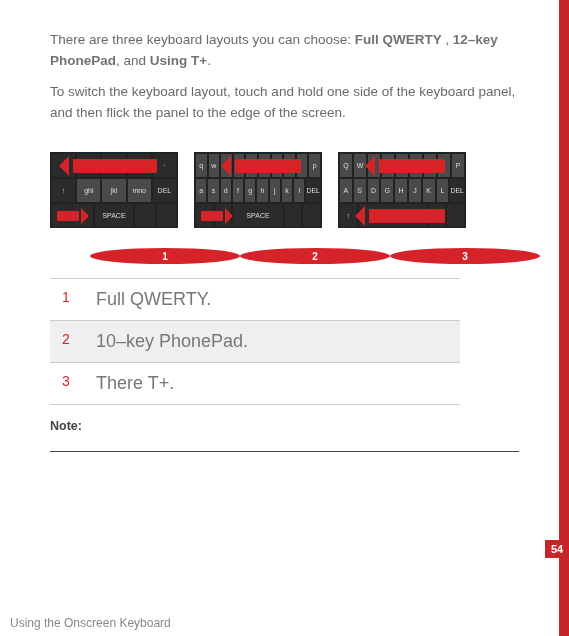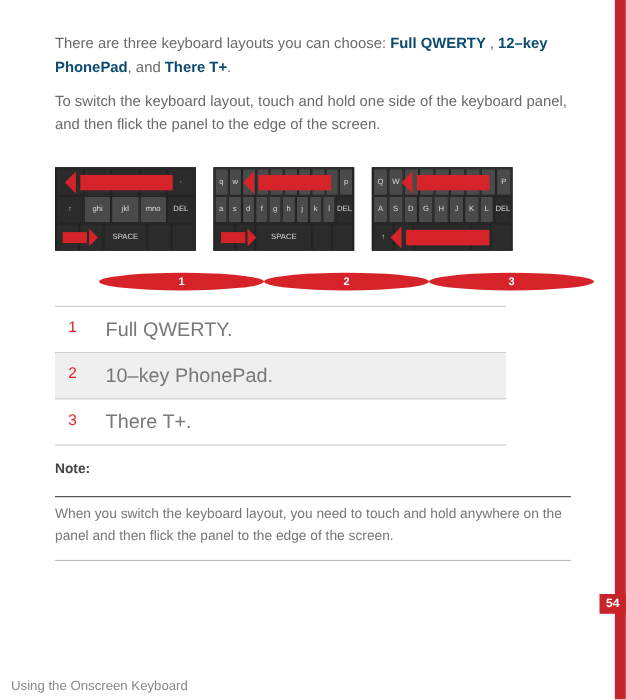--- a/index.html
+++ b/index.html
@@ -1,21 +1,21 @@
 <!DOCTYPE html>
 <html><head>
   <meta charset="utf-8">
   <style>
     * { margin:0; padding:0; box-sizing:border-box; }
     body { width:569px; height:636px; font-family:"Segoe UI",Arial,sans-serif; background:#fff; position:relative; color:#333; }
     .page-number-tab { position:absolute; right:0; top:0; width:10px; height:636px; background:#c8252b; }
     .page-num { position:absolute; right:0; top:540px; width:24px; height:18px; background:#c8252b; color:#fff; font-size:11px; font-weight:bold; text-align:center; line-height:18px; }
     .content { padding:30px 50px 0 50px; }
     .intro p { font-size:13.5px; line-height:1.55; color:#6a6a6a; margin-bottom:10px; }
-    .intro b { color:#0c4a6e; font-weight:600; }
+    .intro b { color:#737373; font-weight:600; }
 
     .kb-row { display:flex; gap:16px; margin-top:28px; }
     .kb { width:128px; height:76px; position:relative; background:#3a3a3a; border:1px solid #222; overflow:hidden; }
     .kb .toprow, .kb .midrow, .kb .botrow { position:absolute; left:0; right:0; height:25px; display:flex; }
     .kb .toprow { top:0; } .kb .midrow { top:25px; } .kb .botrow { top:50px; height:26px; }
     .kb .key { flex:1; border:1px solid #222; background:#4a4a4a; color:#ddd; font-size:7px; display:flex; align-items:center; justify-content:center; }
     .kb .keyd { background:#2b2b2b; }
     .kb .arrow-long { position:absolute; height:14px; background:#d6232a; }
     .kb .arrow-long::before { content:""; position:absolute; width:0; height:0; border:10px solid transparent; top:-3px; }
     .kb .al-left::before  { left:-14px;  border-right-color:#d6232a; border-left:none; }
@@ -42,21 +42,21 @@
 </head>
 <body>
 
 <div class="page-number-tab"></div>
 <div class="page-num">54</div>
 
 <div class="content">
 
   <div class="intro">
     <p>
-      <span>There are three keyboard layouts you can choose: </span><b>Full QWERTY </b><span>, </span><b>12–key PhonePad</b><span>, and </span><b>There T+</b><span>.</span>
+      <span>There are three keyboard layouts you can choose: </span><b>Full QWERTY </b><span>, </span><b>12–key PhonePad</b><span>, and </span><b>Using T+</b><span>.</span>
     </p>
     <p>To switch the keyboard layout, touch and hold one side of the keyboard panel, and then flick the panel to the edge of the screen.</p>
   </div>
 
   <div class="kb-row">
 
     <div class="kb">
       <div class="toprow">
         <div class="key keyd">·</div>
           <div class="key keyd"></div>
@@ -169,17 +169,16 @@
       <div class="ln">2</div>
       <div class="lt">10–key PhonePad.</div>
     </div>
     <div class="lr">
       <div class="ln">3</div>
       <div class="lt">There T+.</div>
     </div>
   </div>
 
   <div class="note-head">Note:</div>
-  <div class="note-body">When you switch the keyboard layout, you need to touch and hold anywhere on the panel and then flick the panel to the edge of the screen.</div>
 
 </div>
 
 <div class="footer">Using the Onscreen Keyboard</div>
 
 </body></html>

